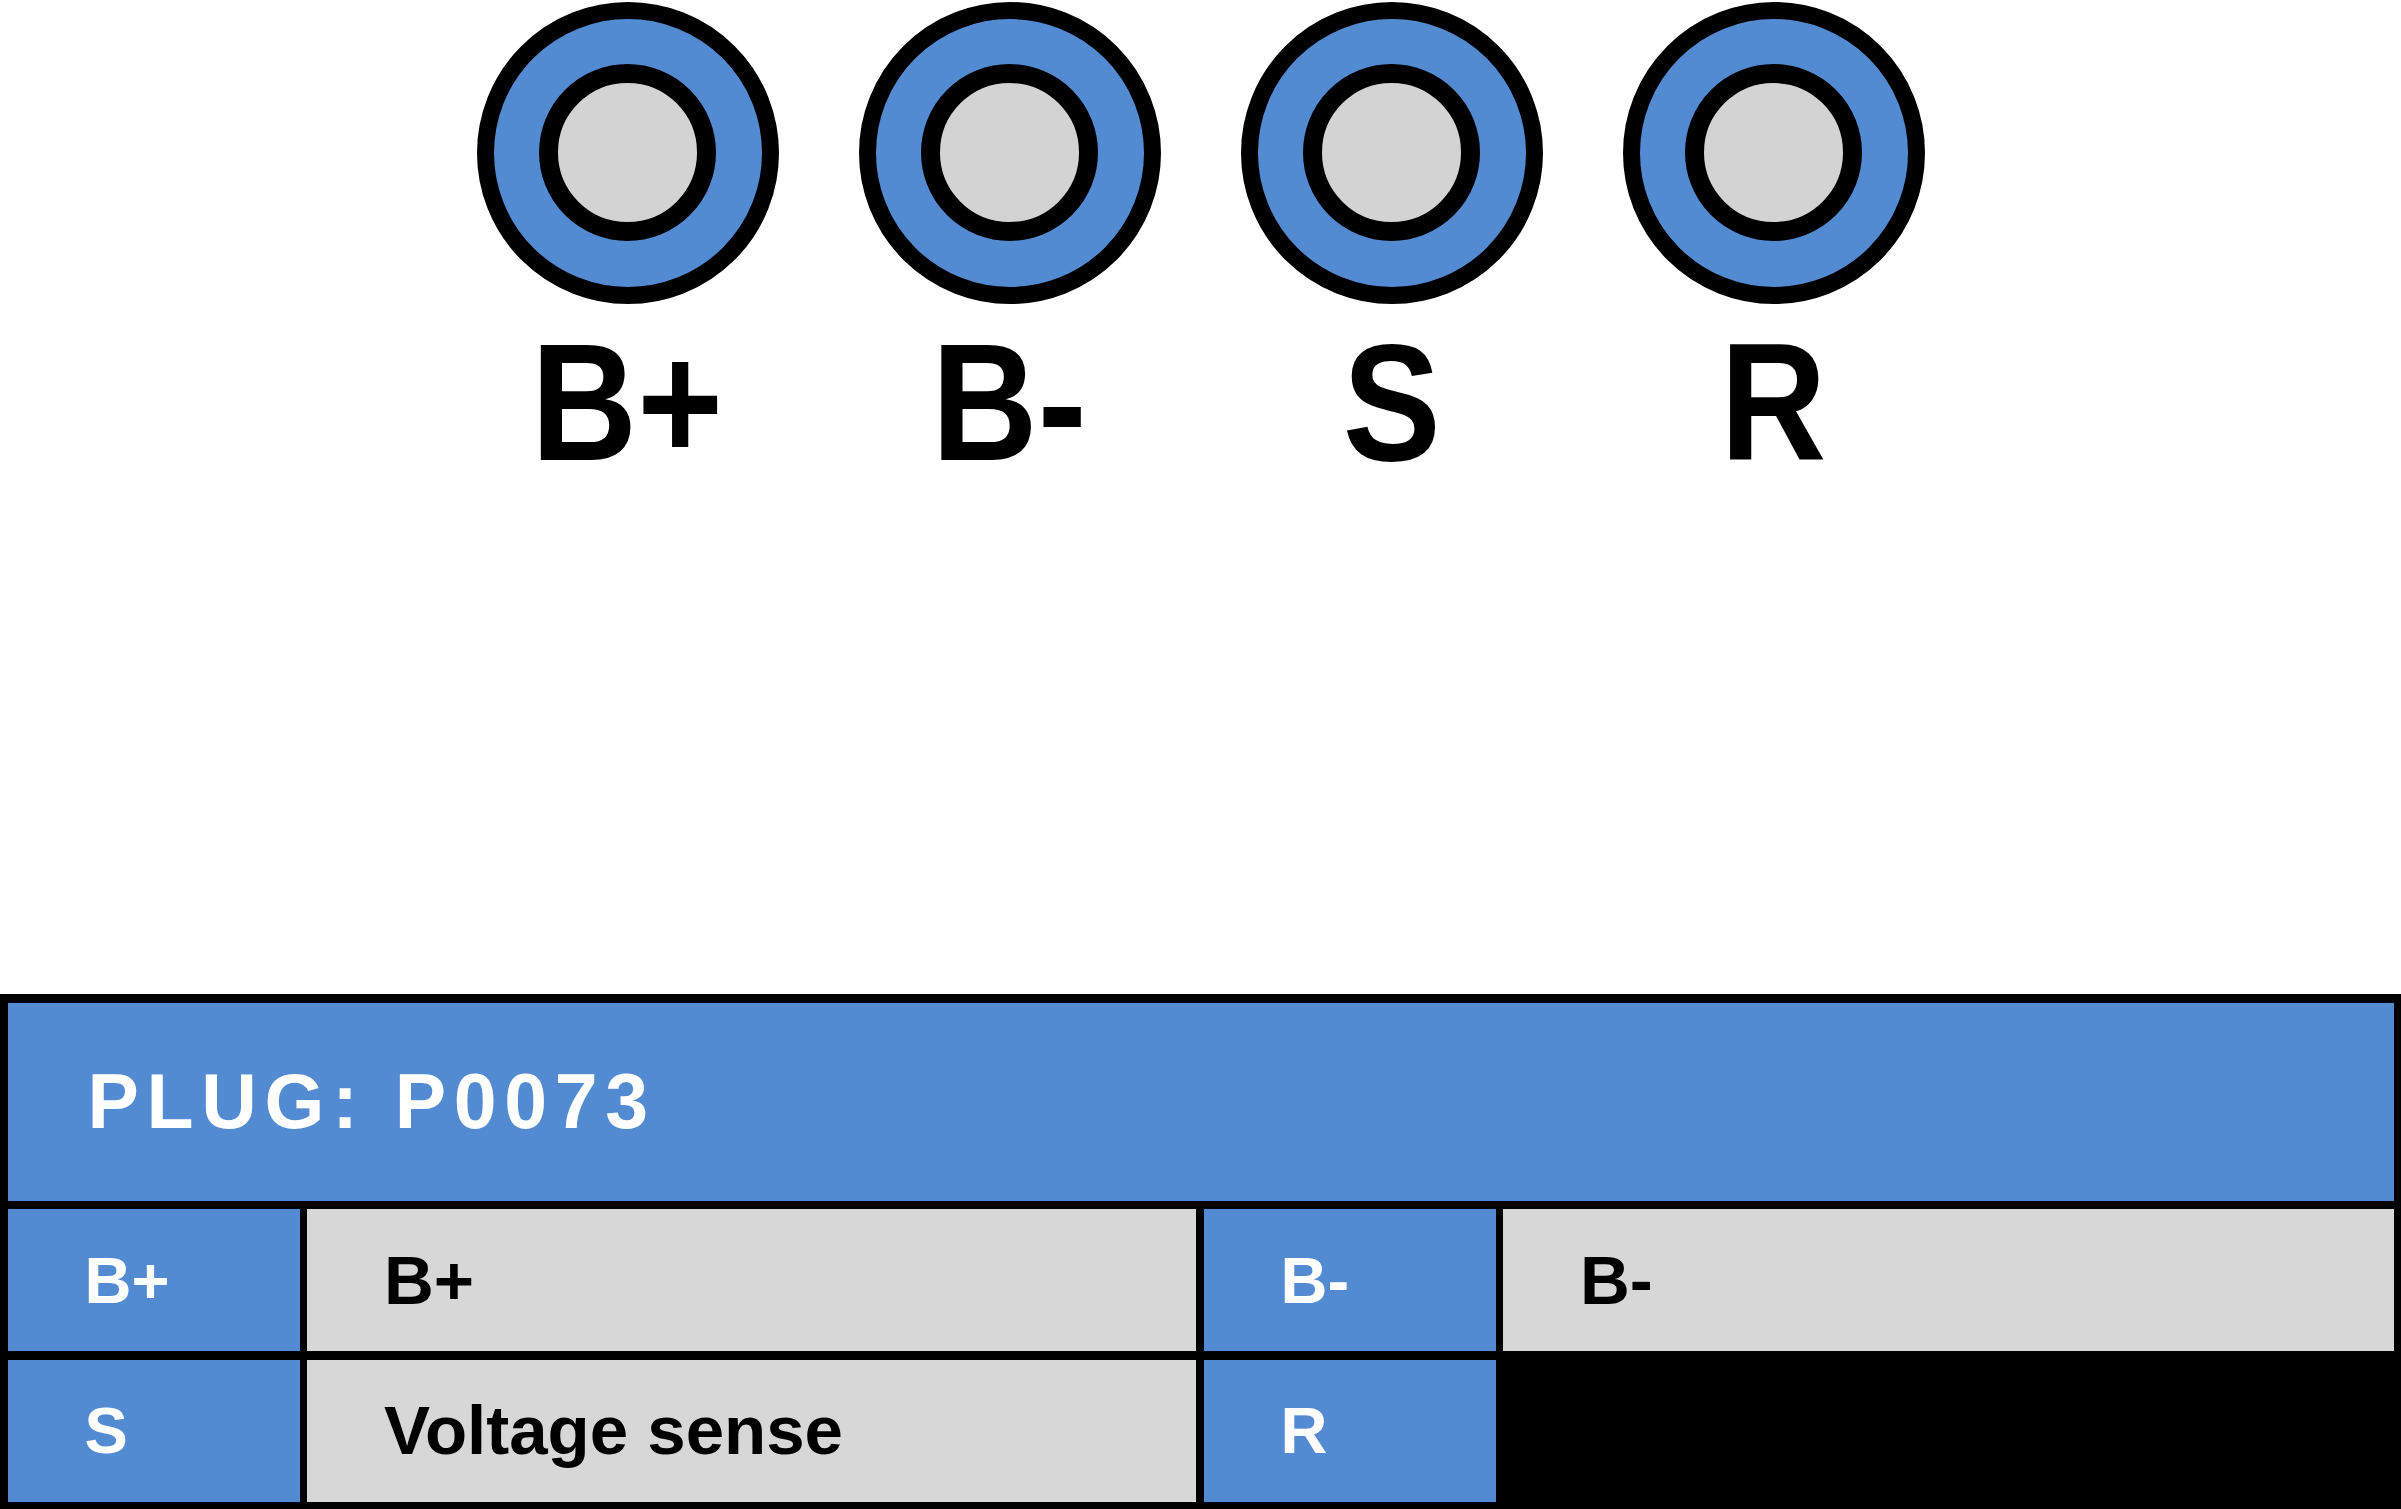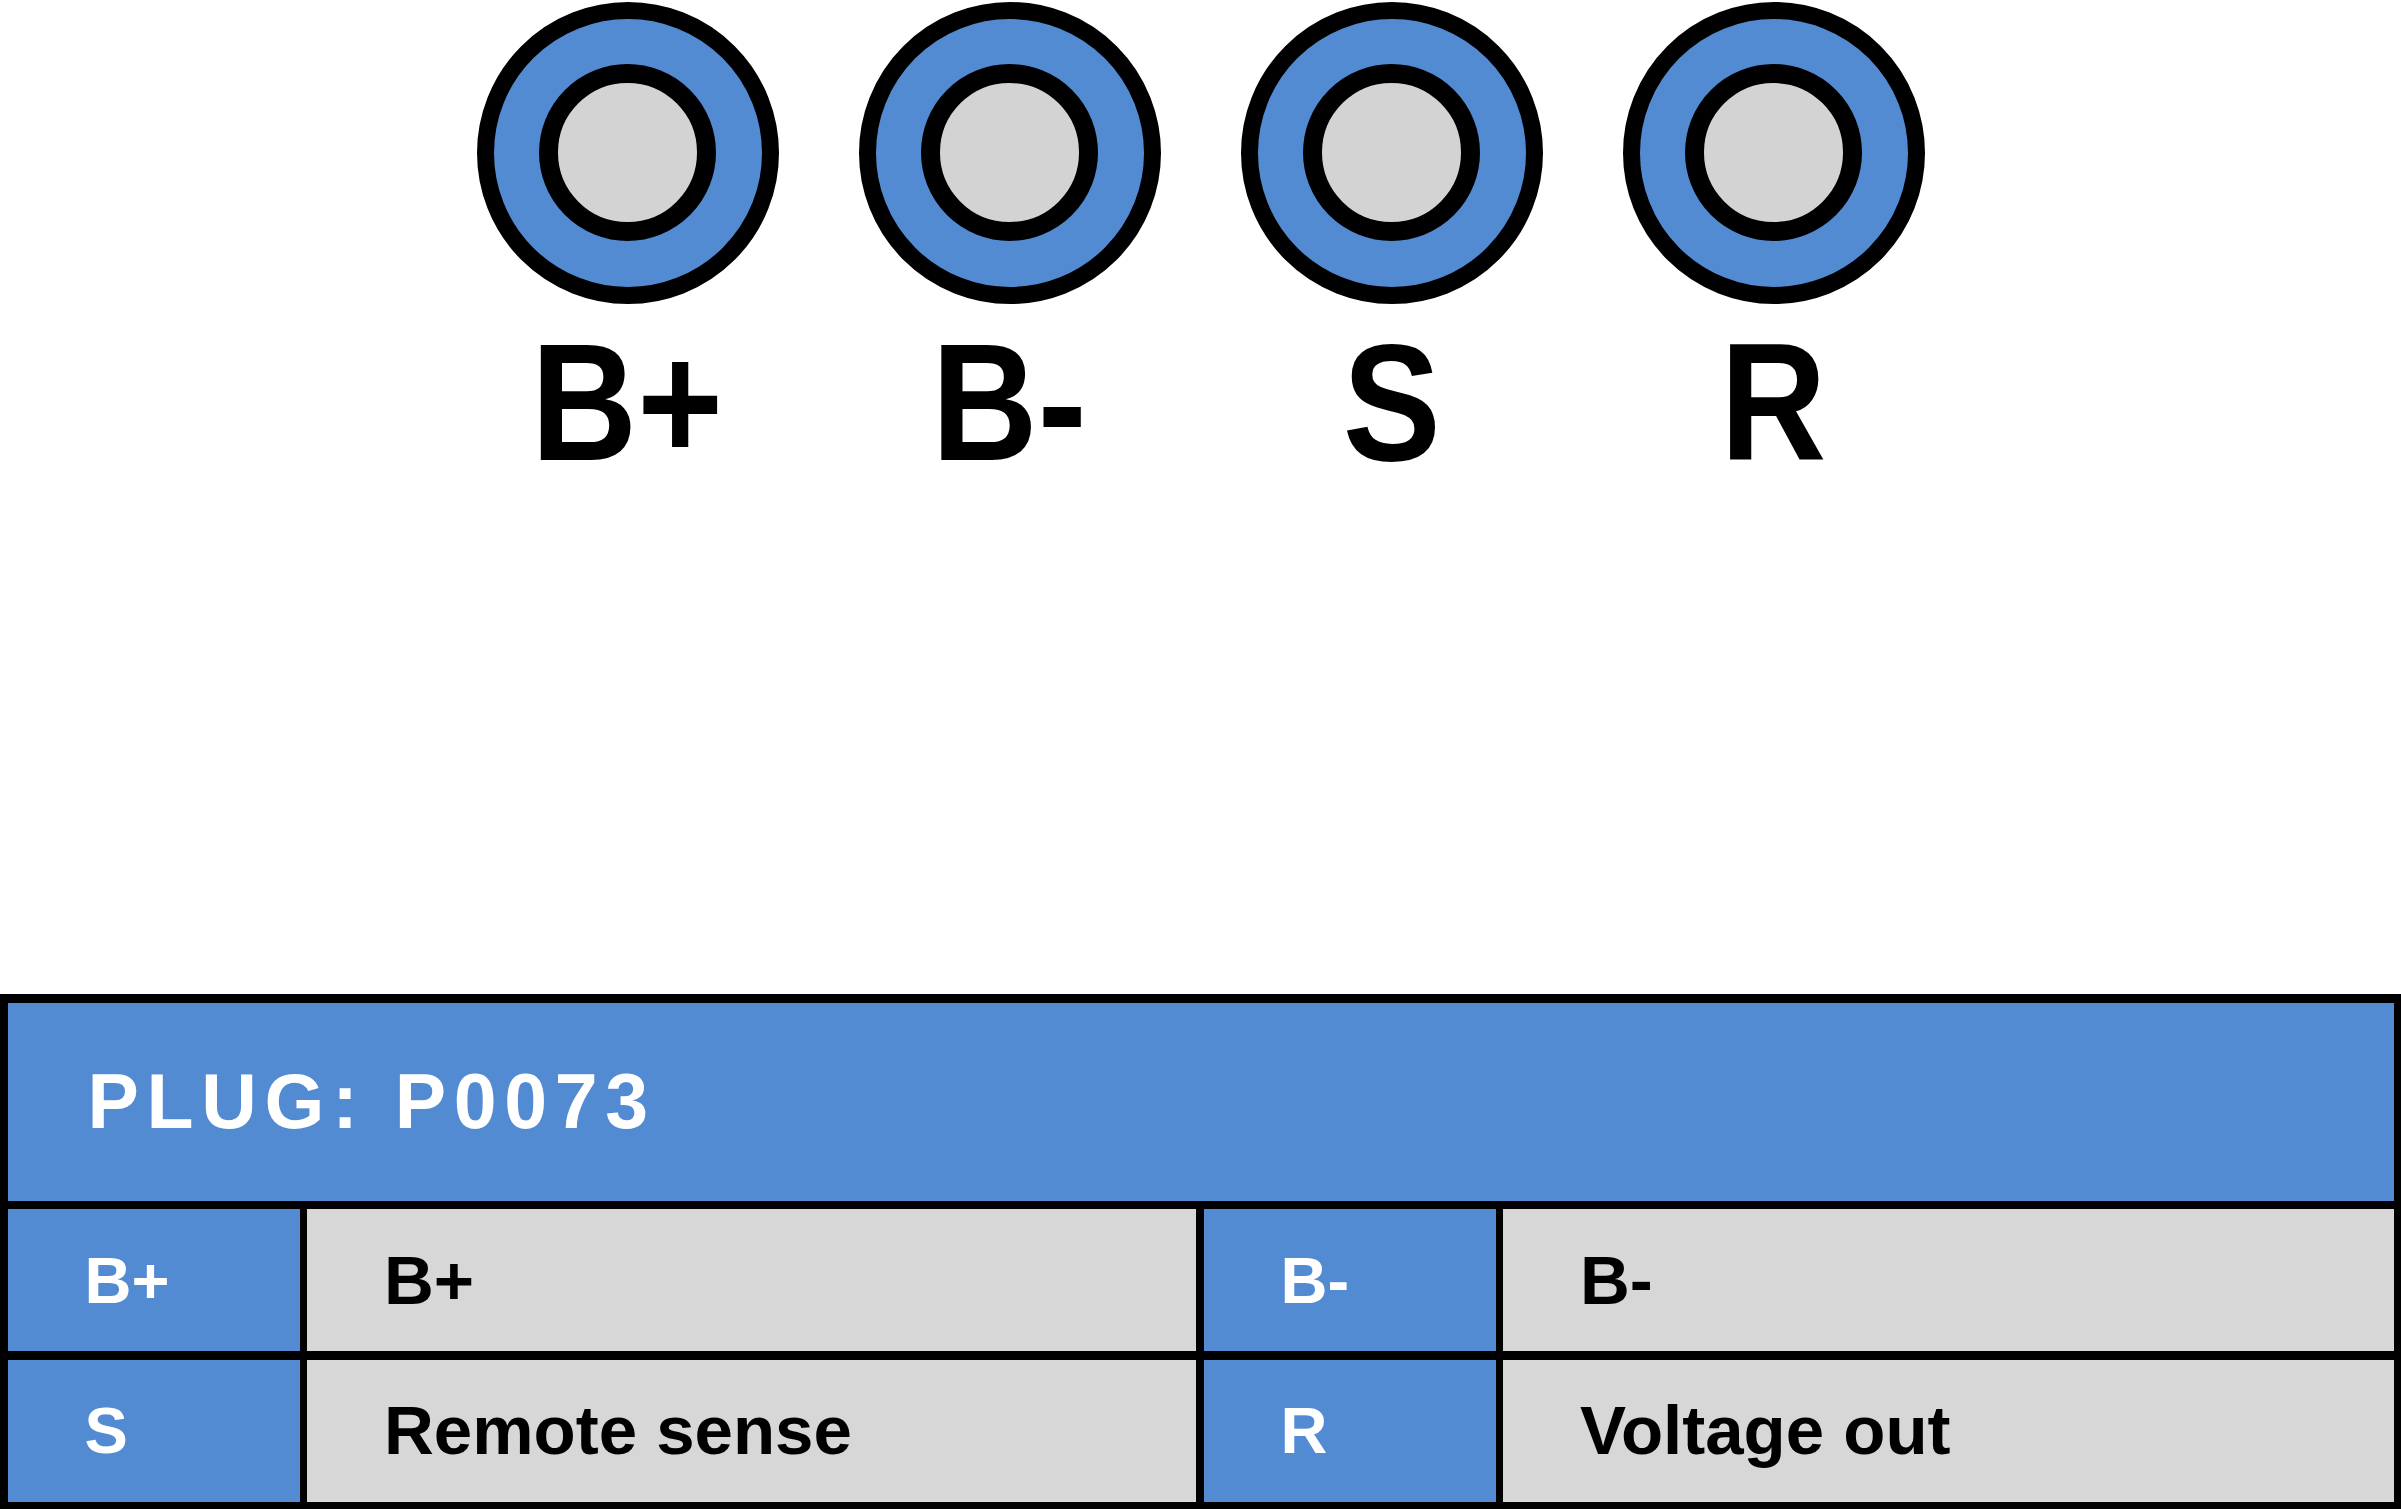--- a/index.html
+++ b/index.html
@@ -140,25 +140,22 @@
       <span>B-</span>
     </div>
     <div class="desc-cell">
       <span>B-</span>
     </div>
 
     <div class="pin-cell">
       <span>S</span>
     </div>
     <div class="desc-cell">
-      <span>Remote sense</span>
+      <span>Voltage sense</span>
     </div>
     <div class="pin-cell">
       <span>R</span>
-    </div>
-    <div class="desc-cell">
-      <span>Voltage out</span>
     </div>
 
   </div>
 
 </div>
 
 
 </body></html>

